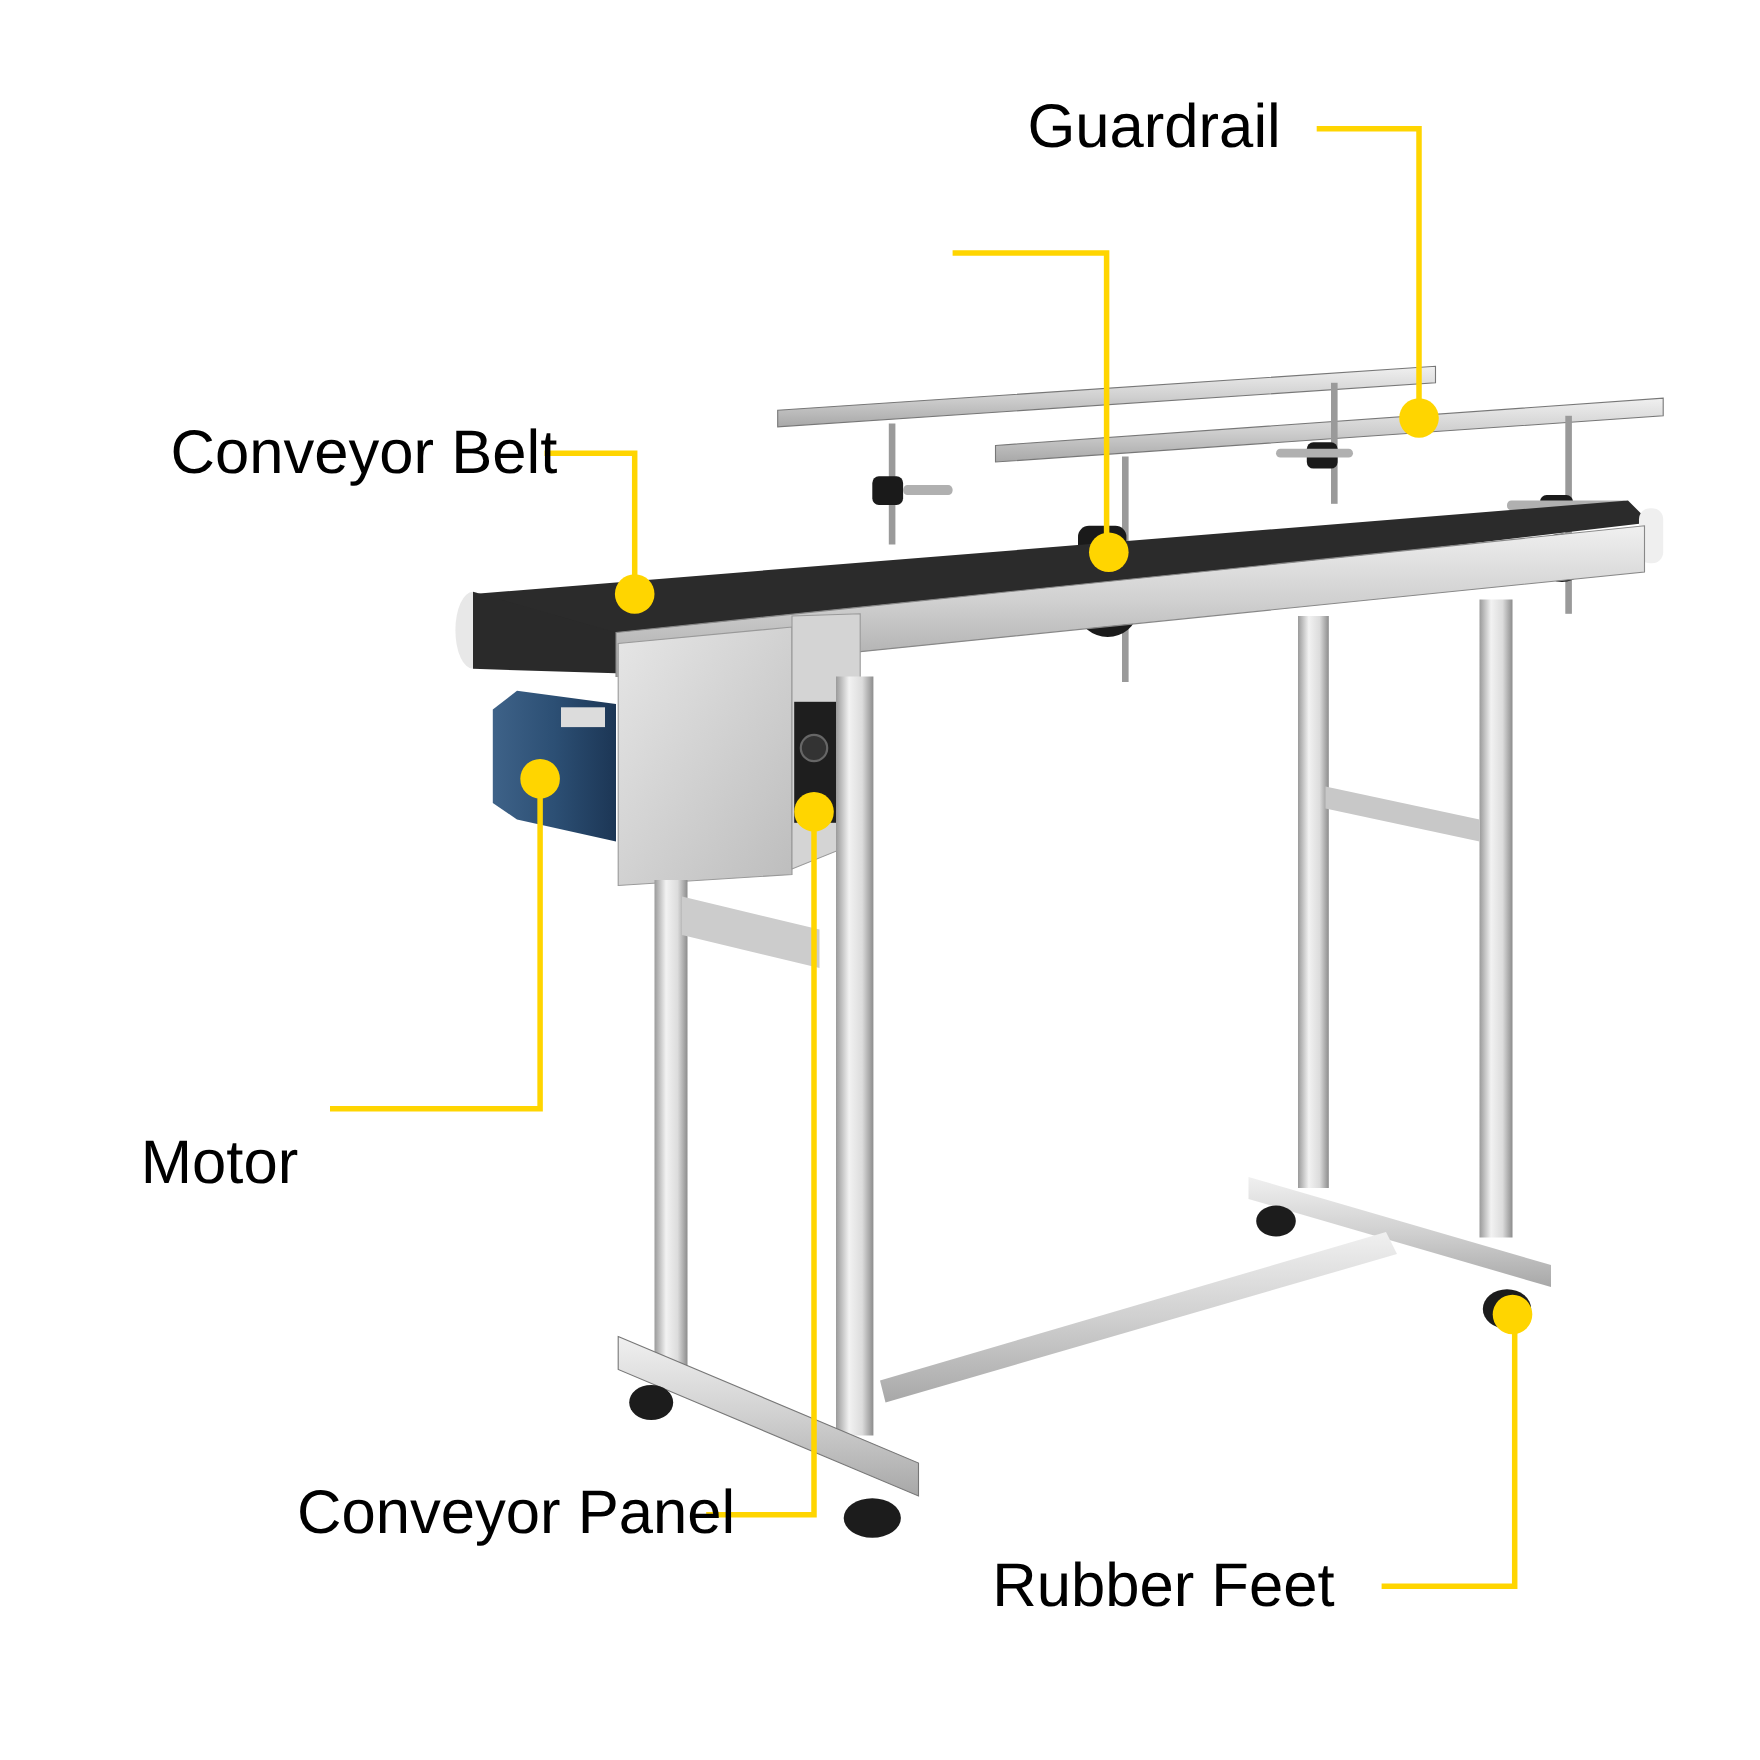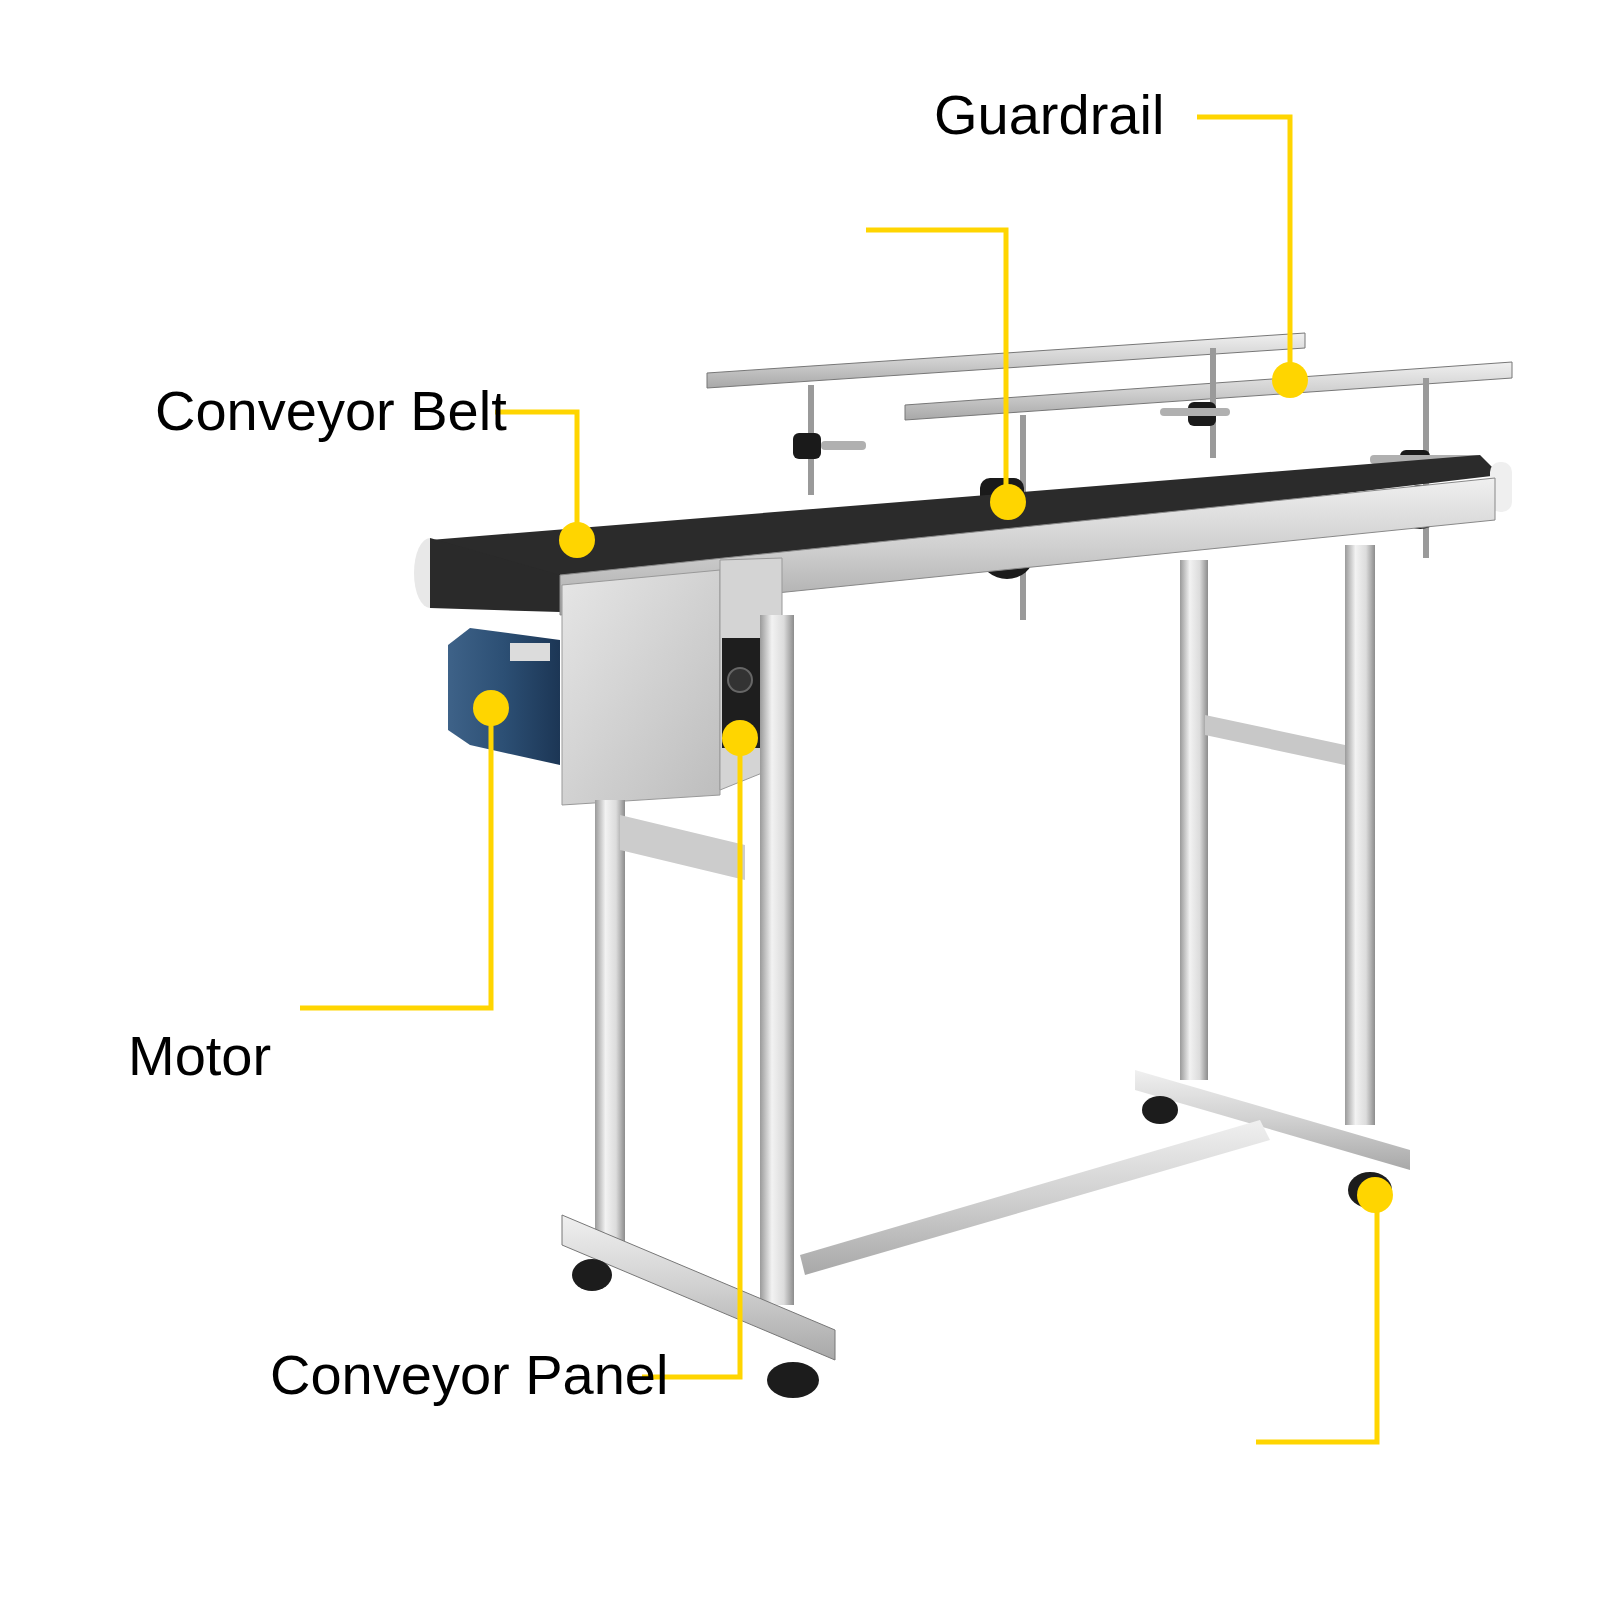--- a/index.html
+++ b/index.html
@@ -119,14 +119,15 @@
       <circle cx="491" cy="708" r="18"></circle>
       <circle cx="740" cy="738" r="18"></circle>
       <circle cx="1375" cy="1195" r="18"></circle>
     </g>
   </svg>
 
   <div class="label" style="left:934px; top:87px;">Guardrail</div>
   <div class="label" style="left:107px; top:383px;margin-left:48px;">Conveyor Belt</div>
   <div class="label" style="left:128px; top:980px;margin-top:48px;">Motor</div>
   <div class="label" style="left:270px; top:1347px;">Conveyor Panel</div>
+  <div class="label" style="left:902px; top:1413px;">Rubber Feet</div>
 
 </div>
 
 </body></html>

